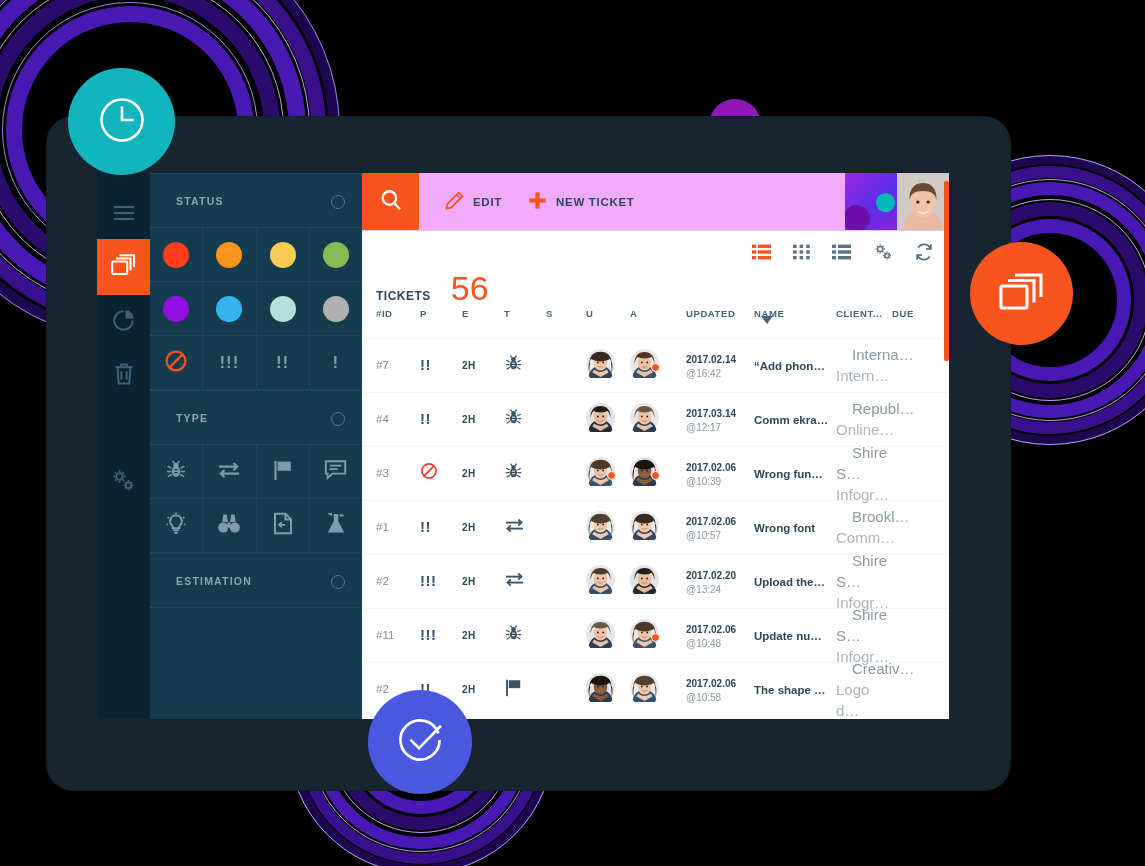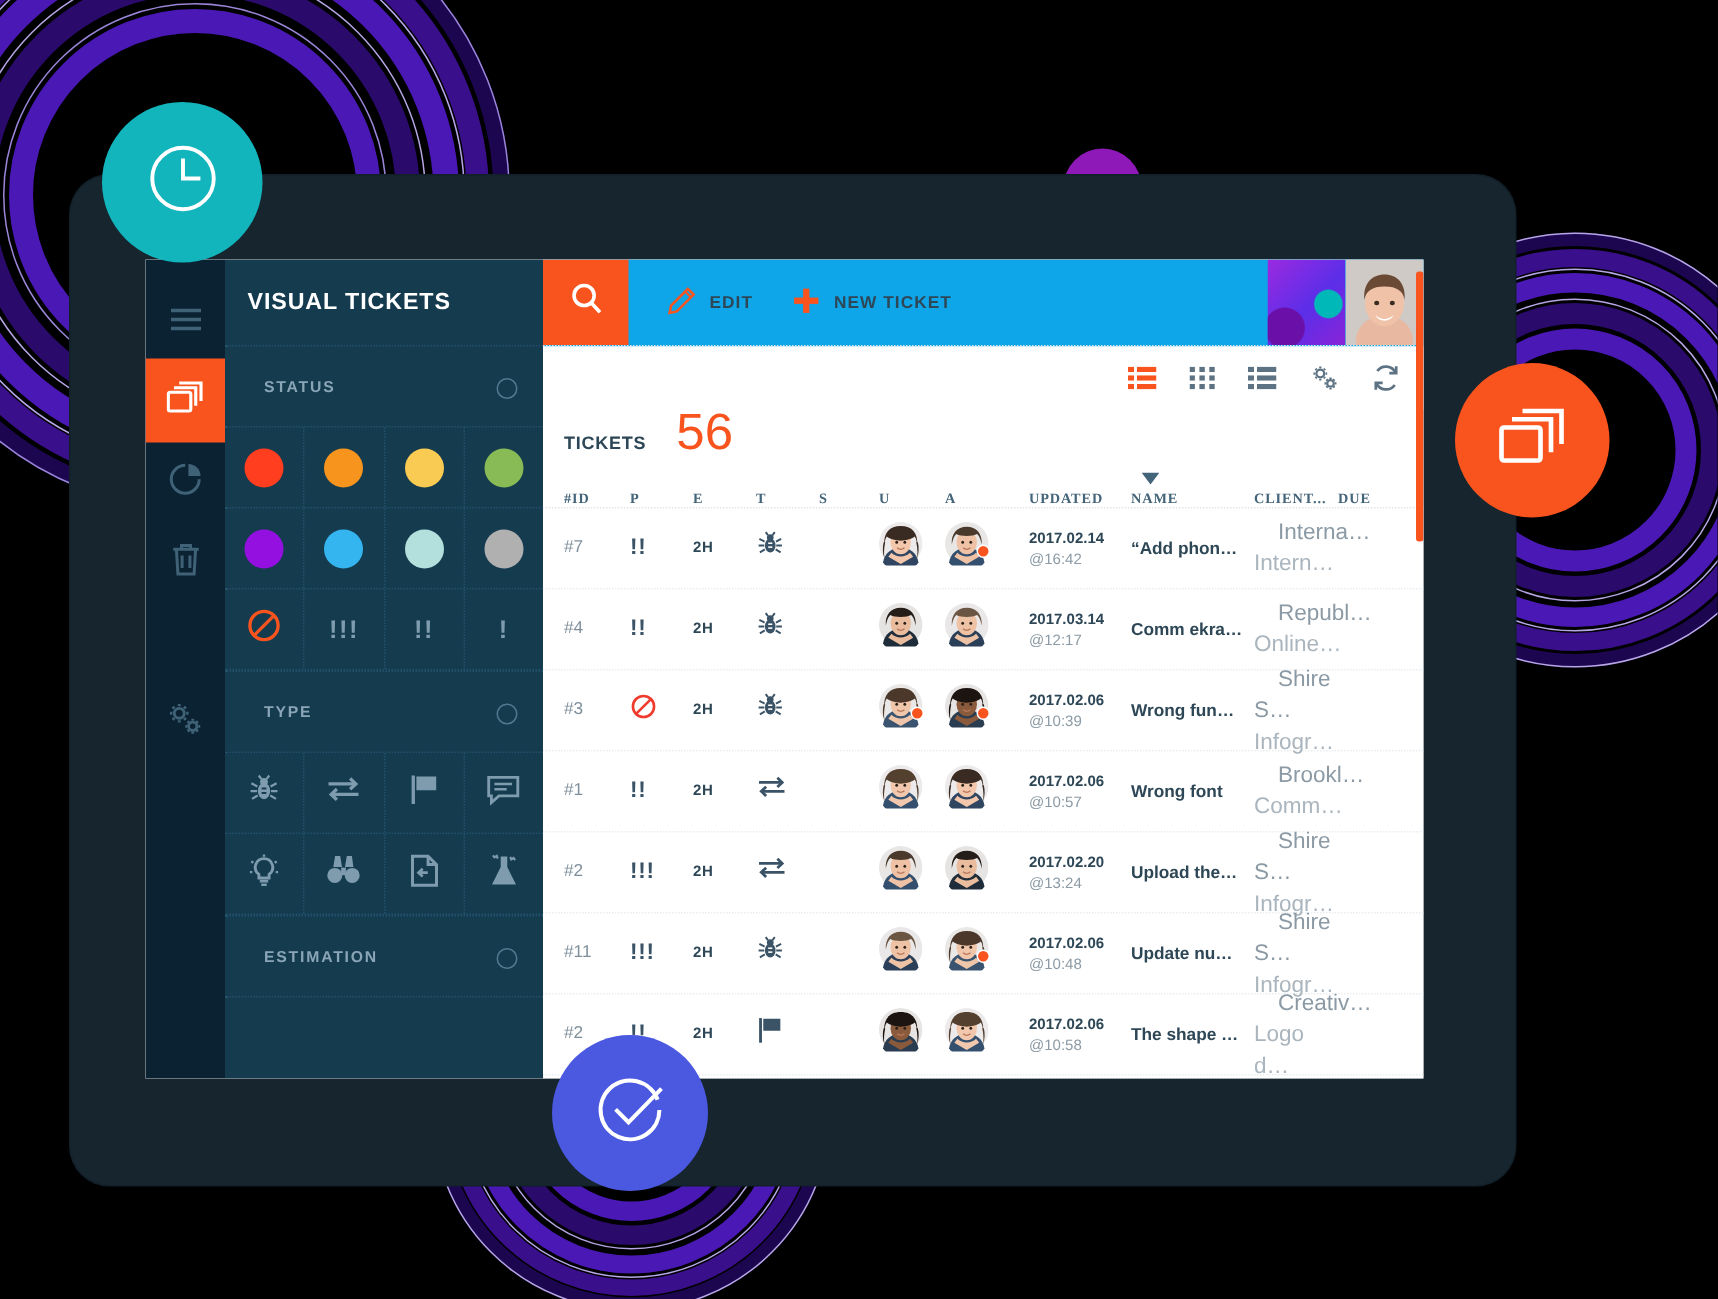--- a/index.html
+++ b/index.html
@@ -36,21 +36,21 @@
   .fsb-head .circ{border:1px solid #52798f;}
   .fsb-row{display:flex;border-bottom:1px dotted #23506a;}
   .fcell{flex:1;height:53px;display:flex;align-items:center;justify-content:center;
          border-right:1px dotted #23506a;color:#7f9cae;position:relative;}
   .fcell:last-child{border-right:none;}
   .dot{width:26px;height:26px;border-radius:50%;}
   .bang{font-size:17px;font-weight:bold;color:#7f9cae;letter-spacing:1px;}
 
   
   .main{position:absolute;left:265px;top:0;width:587px;height:546px;background:#fff;}
-  .topbar{height:57px;display:flex;align-items:center;background:#0ea5e9;
+  .topbar{height:57px;display:flex;align-items:center;background:#f0abfc;
           border-bottom:1px dotted #e2e6e9;}
   .searchbtn{width:57px;height:57px;background:#f9541e;display:flex;align-items:center;justify-content:center;flex:none;}
   .tb-btn{display:flex;align-items:center;gap:9px;margin-left:26px;cursor:pointer;}
   .tb-btn span{font-size:11.5px;font-weight:bold;color:#2e4756;letter-spacing:.7px;}
   .tb-spacer{flex:1;}
   .tb-thumb{width:52px;height:57px;flex:none;overflow:hidden;position:relative;}
   .grad{width:100%;height:100%;background:
      radial-gradient(circle at 78% 52%,#00b8b8 0 9px,transparent 10px),
      radial-gradient(circle at 22% 80%,#6a0fa8 0 13px,transparent 14px),
      linear-gradient(135deg,#9b2ae0,#5b2ee8 55%,#8a24d8);}
@@ -58,21 +58,21 @@
 
   
   .vbar{height:42px;display:flex;align-items:center;justify-content:flex-end;padding-right:16px;gap:22px;background:#fff;}
   .vicon{cursor:pointer;display:flex;align-items:center;}
 
   .tickets{padding:0 0 4px 14px;display:flex;align-items:baseline;gap:20px;}
   .tickets .lab{font-size:12px;font-weight:bold;color:#2e4756;letter-spacing:.5px;}
   .tickets .num{font-size:34px;color:#f9541e;font-weight:400;line-height:.9;}
 
   
-  .thead{display:flex;align-items:flex-end;height:30px;border-bottom:1px dotted #e2e6e9;position:relative;font-family:Liberation Serif, serif;}
+  .thead{display:flex;height:30px;border-bottom:1px dotted #e2e6e9;position:relative;}
   .thead div{font-size:9.5px;font-weight:bold;color:#44647a;letter-spacing:.6px;}
   .row{display:flex;align-items:center;height:53px;border-bottom:1px dotted #e9edf0;position:relative;}
   .c-id{width:44px;padding-left:14px;font-size:11.5px;color:#7e8f9b;}
   .c-p{width:42px;text-align:left;}
   .c-e{width:42px;font-size:10px;font-weight:bold;color:#2e4756;letter-spacing:.5px;}
   .c-t{width:42px;}
   .c-s{width:40px;}
   .c-u{width:44px;}
   .c-a{width:56px;}
   .c-up{width:68px;}
@@ -176,21 +176,20 @@
             <svg width="25" height="23" viewBox="0 0 25 23" fill="none" stroke="currentColor" stroke-width="1.9">
               <circle cx="8.5" cy="7.5" r="3.3"></circle>
               <path d="M8.5 1.3v1.6M8.5 12.1v1.6M2.3 7.5h1.6M13.1 7.5h1.6M4.1 3.1l1.2 1.2M11.7 10.7l1.2 1.2M12.9 3.1l-1.2 1.2M5.3 10.7l-1.2 1.2"></path>
               <circle cx="17.5" cy="16.2" r="2.8"></circle>
               <path d="M17.5 11.2v1.3M17.5 19.9v1.3M12.5 16.2h1.3M21.2 16.2h1.3M14.1 12.8l.9.9M20 18.7l.9.9M20.9 12.8l-.9.9M15 18.7l-.9.9"></path>
             </svg></span>
         </div>
       </div>
 
       <div class="fsb">
-        <div class="fsb-title">VISUAL TICKETS</div>
 
         <div class="fsb-head">
           <span>STATUS</span>
           <i class="circ"></i>
         </div>
         <div class="fsb-row">
           <div class="fcell">
               <i class="dot" id="st0" style="background: rgb(255, 61, 31);"></i>
             </div>
           <div class="fcell">

